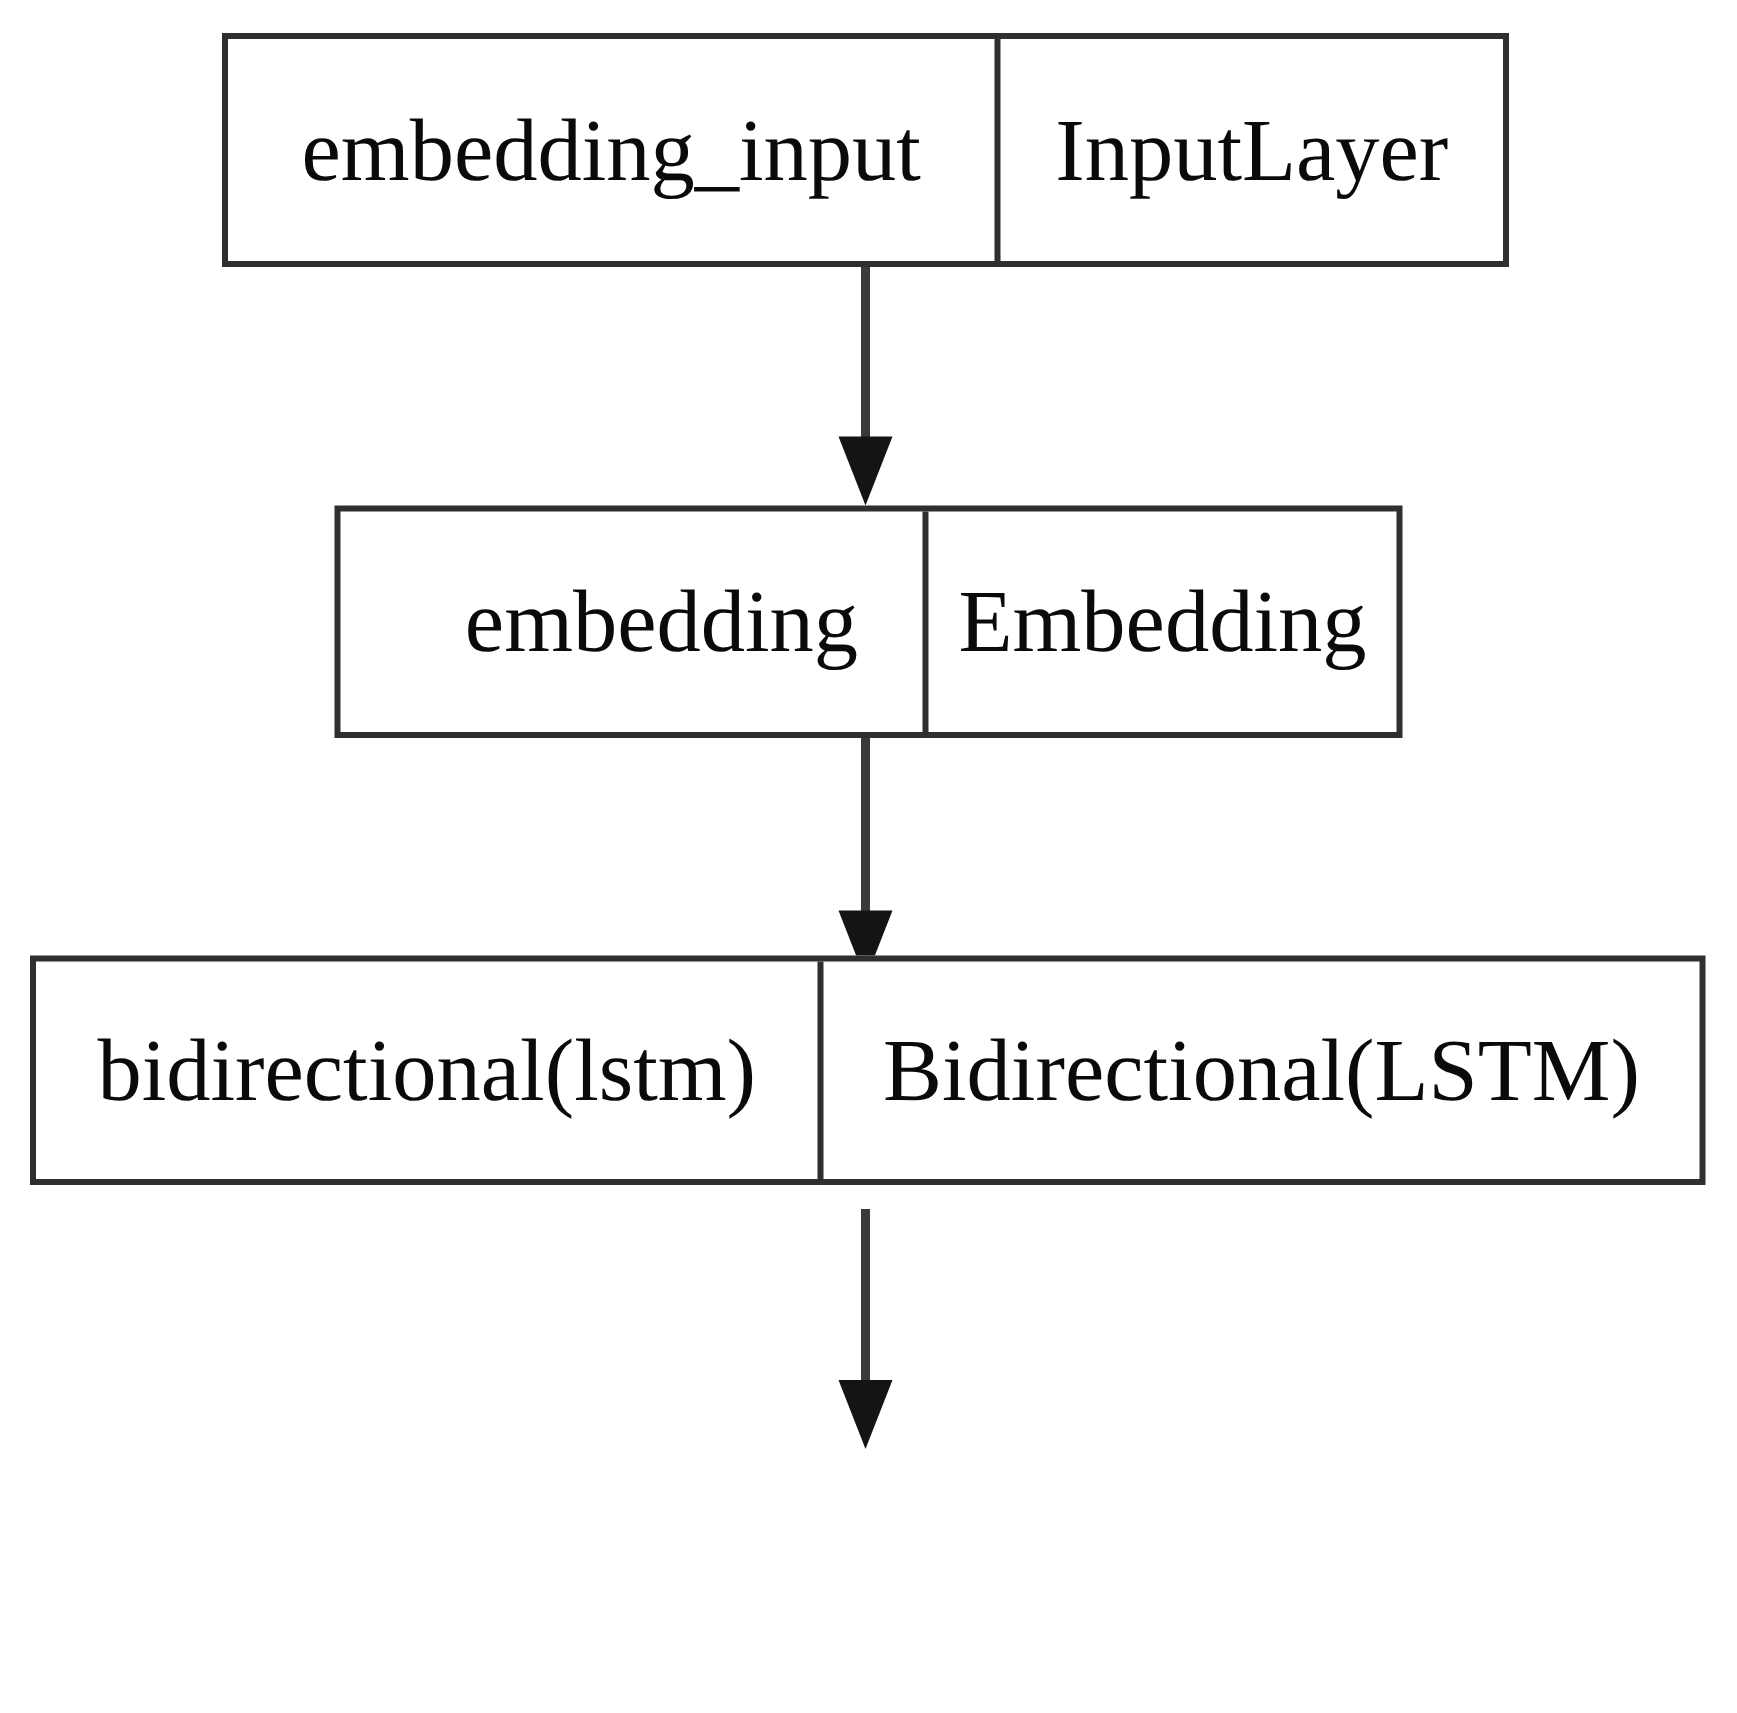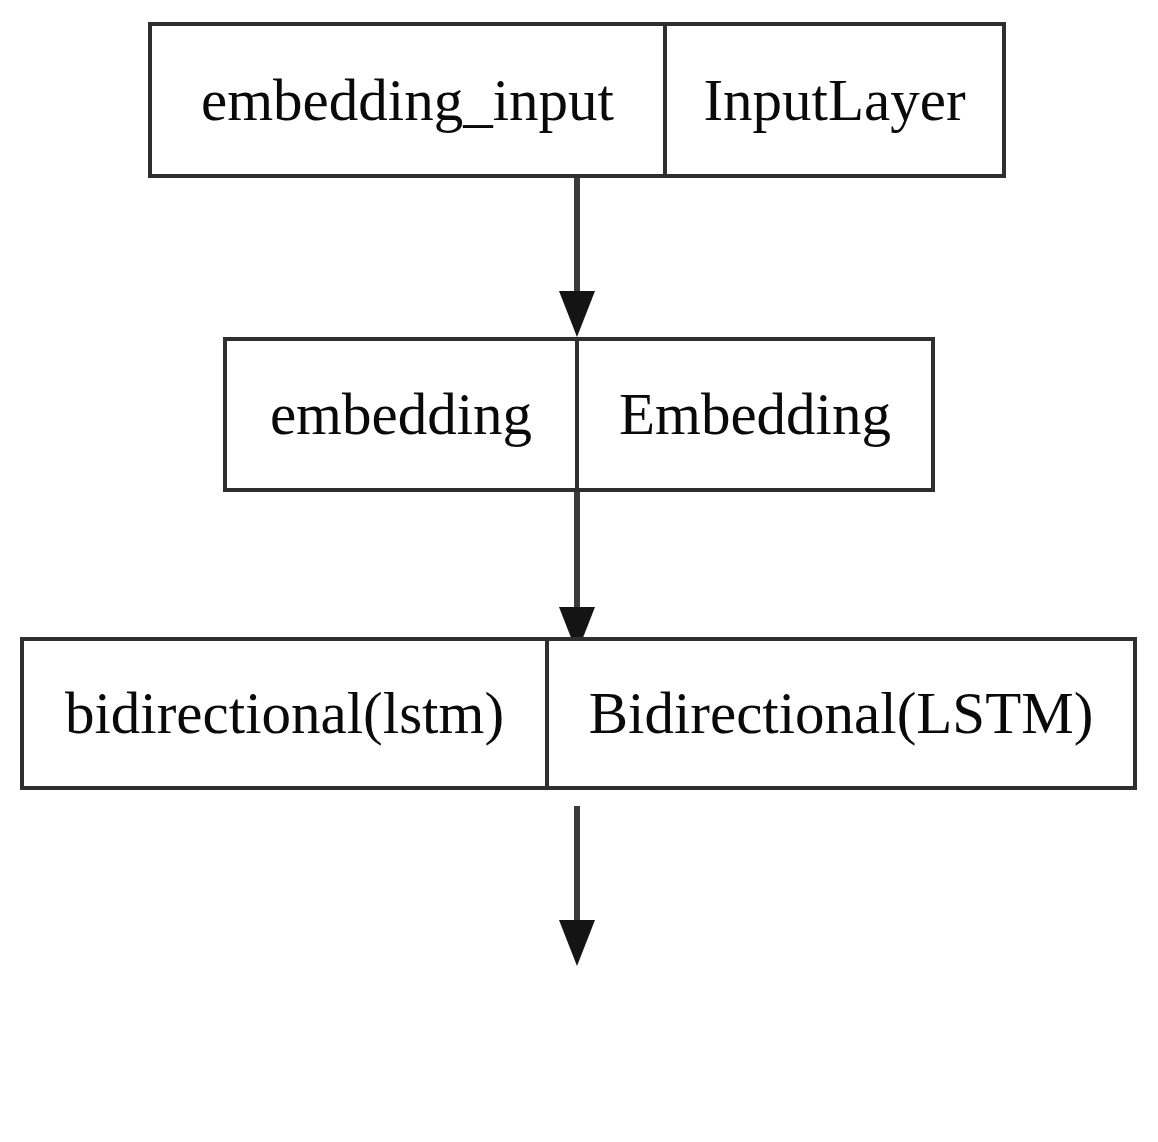--- a/index.html
+++ b/index.html
@@ -35,21 +35,21 @@
     overflow: hidden;
   }
   .cell.type-cell {
     border-left: 4px solid #2f2f2f;
     flex: 1 1 auto;
   }
 
   .box1 { left: 148px; top:  22px; width: 858px;  height: 156px; }
   .box1 .name-cell { width: 511px; }
 
-  .box2 { left: 223px; top: 337px; width: 712px;  height: 155px; }
+  .box2 { left: 223px; top: 337px; width: 712px;  height: 155px; padding-left: 40px; }
   .box2 .name-cell { width: 348px; }
 
   .box3 { left:  20px; top: 637px; width: 1117px; height: 153px; }
   .box3 .name-cell { width: 521px; }
 
   .box4 { left: 360px; top: 966px; width: 437px;  height: 154px; }
   .box4 .name-cell { width: 211px; }
 
   
   .edge {

